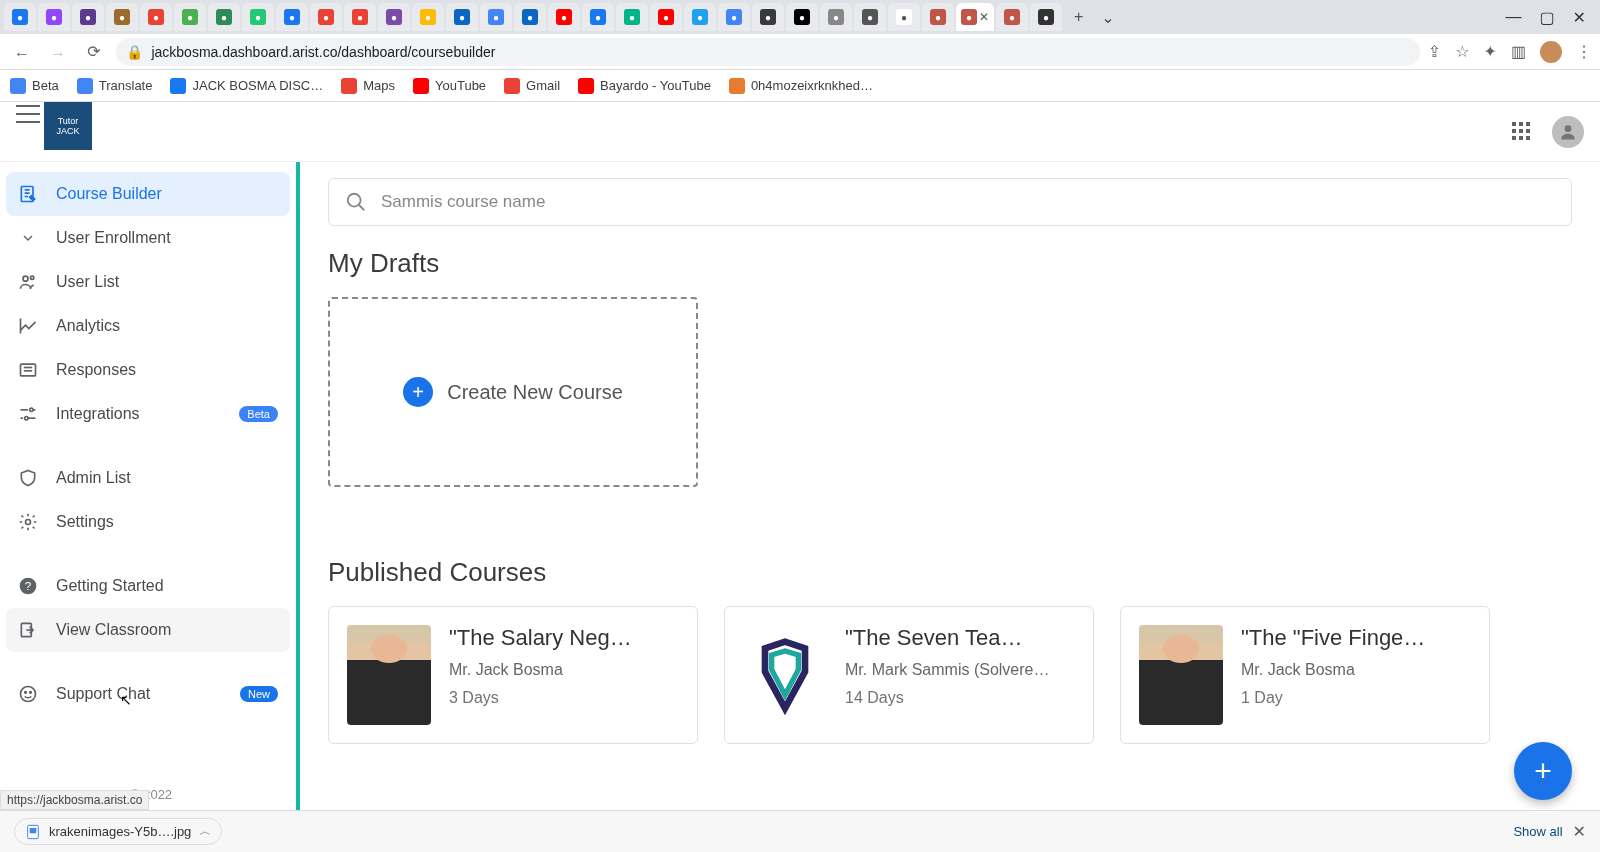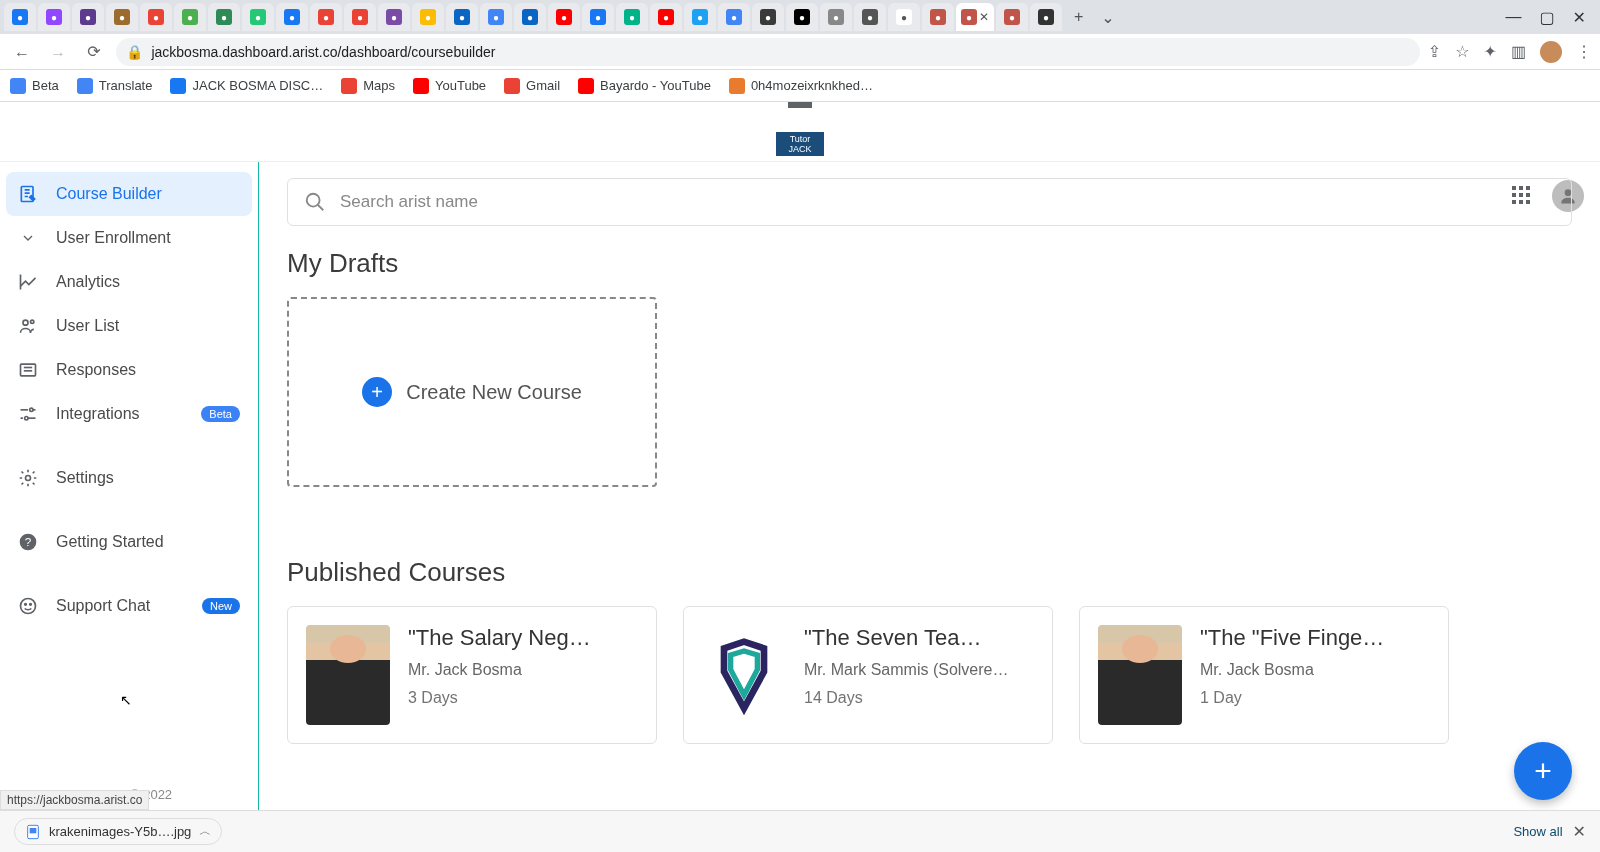--- a/index.html
+++ b/index.html
@@ -20,31 +20,31 @@
 .addr-field { flex:1; display:flex; align-items:center; background:#f1f3f4; border-radius:16px; height:28px; padding:0 10px; gap:8px; font-size:14px; color:#202124; }
 .addr-icons { display:flex; gap:14px; align-items:center; color:#5f6368; }
 .addr-icons .avatar-icon { width:22px; height:22px; border-radius:50%; background:#c88b5a; }
 
 .bm-bar { display:flex; align-items:center; height:32px; padding:0 10px; gap:18px; background:#fff; border-bottom:1px solid #dadce0; font-size:13px; color:#3c4043; }
 .bm-item { display:flex; align-items:center; gap:6px; }
 .bm-ico { width:16px; height:16px; border-radius:3px; display:flex; align-items:center; justify-content:center; font-size:10px; color:#fff; }
 
 
 .app { position:relative; height:calc(852px - 34px - 36px - 32px - 42px); display:flex; flex-direction:column; }
-.app-header { height:60px; display:flex; align-items:center; padding:0 16px; gap:24px; border-bottom:1px solid #eee;flex-direction:column; }
+.app-header { height:60px; display:flex; padding:0 16px; gap:4px; border-bottom:1px solid #eee; }
 .hamburger { width:24px; height:24px; display:flex; flex-direction:column; justify-content:space-around; }
 .hamburger span { height:2px; background:#5f6368; }
 .logo { width:48px; height:48px; background:#1a4d7a; color:#fff; display:flex; align-items:center; justify-content:center; font-size:9px; text-align:center; padding:2px; }
 .header-right { margin-left:auto; display:flex; align-items:center; gap:20px; color:#5f6368; }
 .grid-ico { width:20px; height:20px; display:grid; grid-template-columns:repeat(3,4px); grid-template-rows:repeat(3,4px); gap:3px; }
 .grid-ico span { background:#5f6368; }
 .avatar-circle { width:32px; height:32px; border-radius:50%; background:#bdbdbd; display:flex; align-items:center; justify-content:center; }
 
 .app-body { flex:1; display:flex; overflow:hidden; }
-.sidebar { width:259px; border-right:1px solid #14b8a6; padding:10px 6px; overflow:hidden; position:relative; }
+.sidebar { width:300px; border-right:4px solid #14b8a6; padding:10px 6px; overflow:hidden; position:relative; }
 .side-item { display:flex; align-items:center; gap:18px; height:44px; padding:0 12px; border-radius:8px; font-size:16px; color:#4a4a4a; cursor:pointer; }
 .side-item.active { background:#e4f0fe; color:#1a73e8; font-weight:500; }
 .side-item.hover { background:#f5f5f5; }
 .side-icon { width:20px; height:20px; display:flex; align-items:center; justify-content:center; color:#5f6368; flex-shrink:0; }
 .side-item.active .side-icon { color:#1a73e8; }
 .badge { font-size:11px; padding:2px 8px; border-radius:10px; color:#fff; margin-left:auto; }
 .badge.beta { background:#3b82f6; }
 .badge.new { background:#1a73e8; }
 .side-gap { height:20px; }
 .copyright { position:absolute; bottom:0; left:10px; font-size:13px; color:#888; padding:8px; }
@@ -288,36 +288,36 @@
           <span class="side-icon">
             <svg width="16" height="16" viewBox="0 0 24 24" fill="none" stroke="currentColor" stroke-width="2">
               <polyline points="6 9 12 15 18 9"></polyline>
             </svg>
           </span>
           <span>User Enrollment</span>
         </div>
         <div class="side-item">
           <span class="side-icon">
             <svg width="20" height="20" viewBox="0 0 24 24" fill="none" stroke="currentColor" stroke-width="2">
-              <polyline points="3 17 9 11 13 15 21 7"></polyline>
-              <line x1="3" y1="21" x2="3" y2="3"></line>
-            </svg>
-          </span>
-          <span>Analytics</span>
-        </div>
-        <div class="side-item">
-          <span class="side-icon">
-            <svg width="20" height="20" viewBox="0 0 24 24" fill="none" stroke="currentColor" stroke-width="2">
               <circle cx="9" cy="8" r="3"></circle>
               <path d="M3 20c0-3 3-5 6-5s6 2 6 5"></path>
               <circle cx="17" cy="7" r="2"></circle>
               <path d="M15 20c0-2 2-4 4-4"></path>
             </svg>
           </span>
           <span>User List</span>
+        </div>
+        <div class="side-item">
+          <span class="side-icon">
+            <svg width="20" height="20" viewBox="0 0 24 24" fill="none" stroke="currentColor" stroke-width="2">
+              <polyline points="3 17 9 11 13 15 21 7"></polyline>
+              <line x1="3" y1="21" x2="3" y2="3"></line>
+            </svg>
+          </span>
+          <span>Analytics</span>
         </div>
         <div class="side-item">
           <span class="side-icon">
             <svg width="20" height="20" viewBox="0 0 24 24" fill="none" stroke="currentColor" stroke-width="2">
               <rect x="3" y="5" width="18" height="14" rx="1"></rect>
               <line x1="7" y1="9" x2="17" y2="9"></line>
               <line x1="7" y1="13" x2="17" y2="13"></line>
             </svg>
           </span>
           <span>Responses</span>
@@ -333,35 +333,53 @@
               <line x1="12" y1="17" x2="21" y2="17"></line>
             </svg>
           </span>
           <span>Integrations</span>
           <span class="badge beta">Beta</span>
         </div>
         <div class="side-gap"></div>
         <div class="side-item">
           <span class="side-icon">
             <svg width="20" height="20" viewBox="0 0 24 24" fill="none" stroke="currentColor" stroke-width="2">
+              <path d="M12 3l8 3v5c0 5-3 8-8 10-5-2-8-5-8-10V6z"></path>
+            </svg>
+          </span>
+          <span>Admin List</span>
+        </div>
+        <div class="side-item">
+          <span class="side-icon">
+            <svg width="20" height="20" viewBox="0 0 24 24" fill="none" stroke="currentColor" stroke-width="2">
               <circle cx="12" cy="12" r="3"></circle>
               <path d="M12 2v3M12 19v3M4.2 4.2l2.1 2.1M17.7 17.7l2.1 2.1M2 12h3M19 12h3M4.2 19.8l2.1-2.1M17.7 6.3l2.1-2.1"></path>
             </svg>
           </span>
           <span>Settings</span>
         </div>
         <div class="side-gap"></div>
         <div class="side-item">
           <span class="side-icon">
             <svg width="20" height="20" viewBox="0 0 24 24" fill="currentColor">
               <circle cx="12" cy="12" r="10"></circle>
               <text x="12" y="17" font-size="14" text-anchor="middle" fill="#fff">?</text>
             </svg>
           </span>
           <span>Getting Started</span>
+        </div>
+        <div class="side-item hover">
+          <span class="side-icon">
+            <svg width="20" height="20" viewBox="0 0 24 24" fill="none" stroke="currentColor" stroke-width="2">
+              <rect x="4" y="4" width="12" height="16" rx="1"></rect>
+              <polyline points="14 8 18 12 14 16"></polyline>
+              <line x1="10" y1="12" x2="18" y2="12"></line>
+            </svg>
+          </span>
+          <span>View Classroom</span>
         </div>
         <div class="side-gap"></div>
         <div class="side-item">
           <span class="side-icon">
             <svg width="20" height="20" viewBox="0 0 24 24" fill="none" stroke="currentColor" stroke-width="2">
               <circle cx="12" cy="12" r="9"></circle>
               <circle cx="9" cy="10" r="1" fill="currentColor"></circle>
               <circle cx="15" cy="10" r="1" fill="currentColor"></circle>
               <path d="M8 15c1 1 2 1.5 4 1.5s3-.5 4-1.5"></path>
             </svg>
@@ -371,21 +389,21 @@
         </div>
         <div class="copyright">Arist Holdings, Inc. © 2022</div>
     </div>
 
     <div class="main">
       <div class="search-box">
         <svg width="22" height="22" viewBox="0 0 24 24" fill="none" stroke="#888" stroke-width="2">
             <circle cx="10" cy="10" r="7"></circle>
             <line x1="15" y1="15" x2="21" y2="21"></line>
           </svg>
-        <span>Search arist name</span>
+        <span>Sammis course name</span>
       </div>
 
       <div class="section-title">My Drafts</div>
       <div class="create-card">
         <div class="plus-circle">+</div>
         <div class="create-label">Create New Course</div>
       </div>
 
       <div class="section-title" style="margin-top:70px">Published Courses</div>
       <div class="courses-row" id="courses-row">

